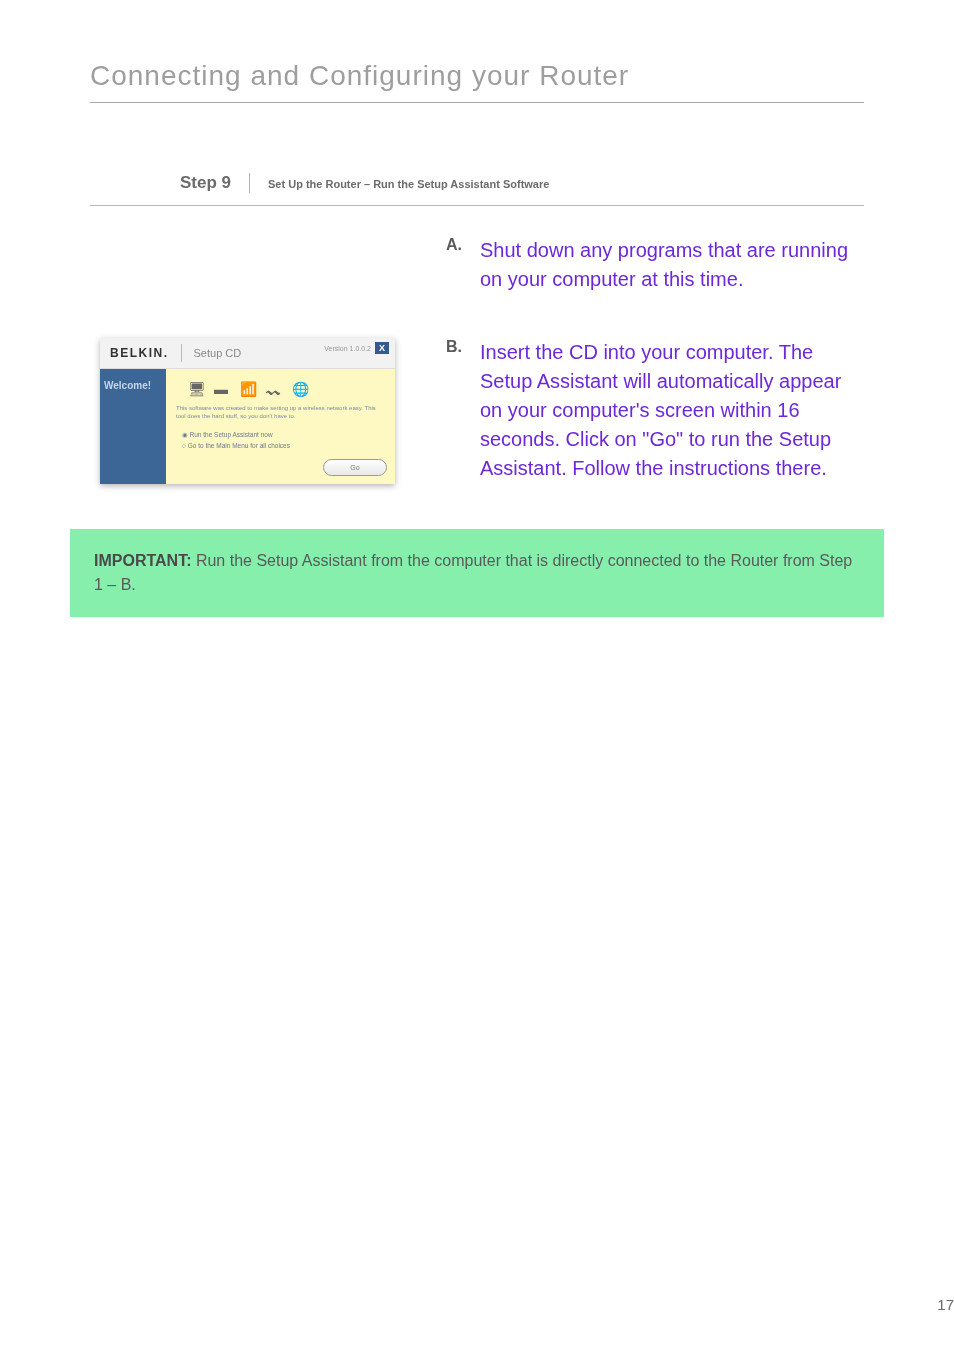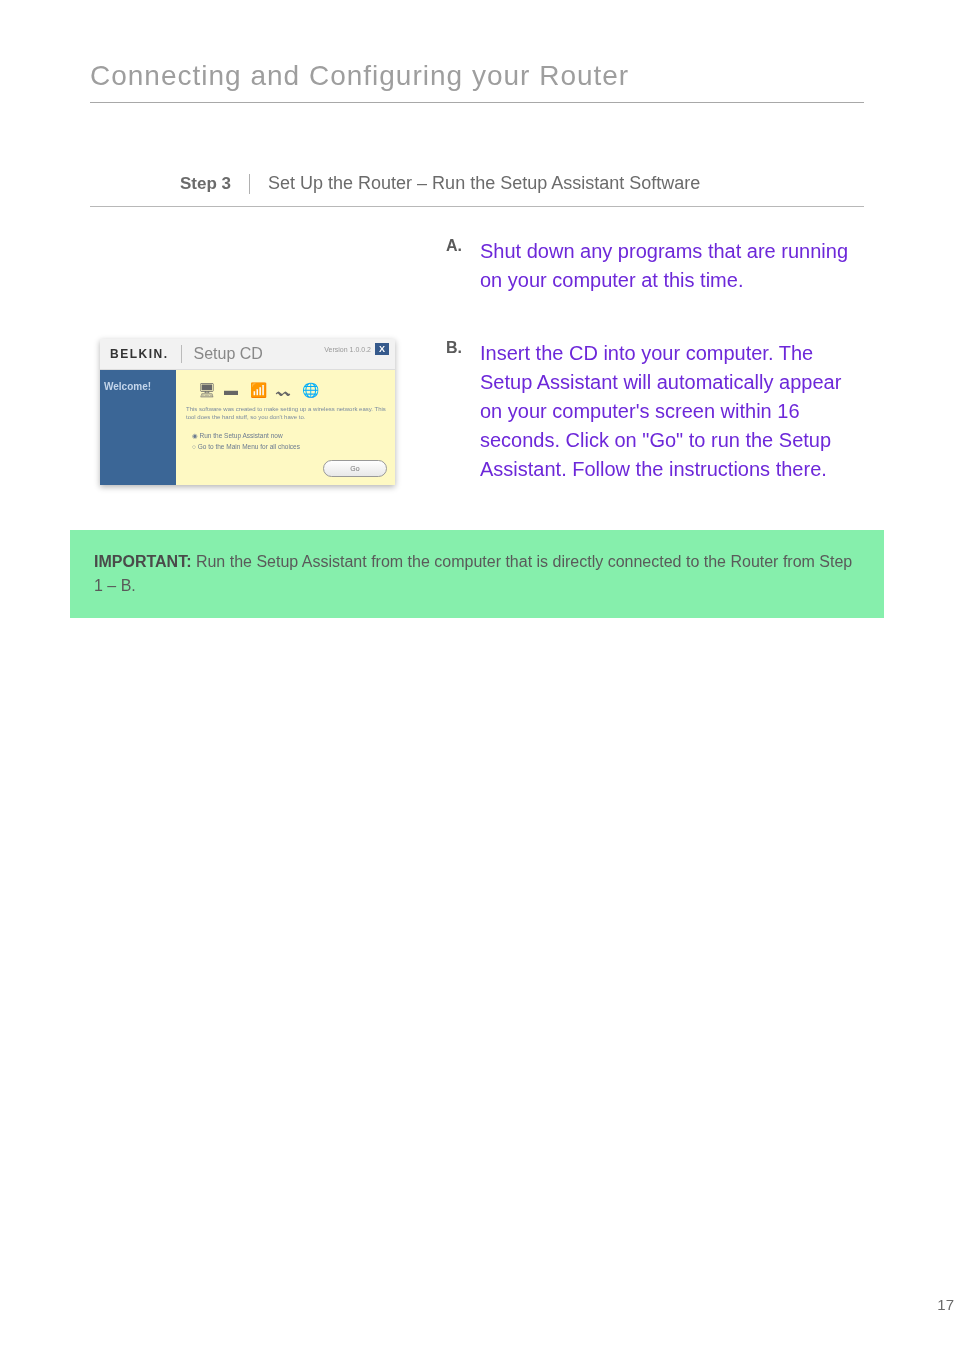--- a/index.html
+++ b/index.html
@@ -34,22 +34,22 @@
     }
     .step-label {
       font-size: 17px;
       font-weight: bold;
       color: #6b6b6b;
       padding-right: 18px;
       border-right: 1.5px solid #b0b0b0;
       margin-right: 18px;
     }
     .step-title {
-      font-size: 18px;
-      font-weight: normal;
+      font-size: 11px;
+      font-weight: bold;
       color: #6b6b6b;
     }
     .content-row {
       display: flex;
       margin-bottom: 28px;
     }
     .left-col {
       width: 330px;
       flex-shrink: 0;
     }
@@ -91,21 +91,21 @@
       letter-spacing: 1.5px;
       color: #333;
     }
     .ss-brand-divider {
       width: 1px;
       height: 18px;
       background: #bbb;
       margin: 0 12px;
     }
     .ss-title {
-      font-size: 16px;
+      font-size: 11px;
       color: #888;
     }
     .ss-close {
       position: absolute;
       right: 6px;
       top: 4px;
       display: flex;
       align-items: center;
     }
     .ss-ver {
@@ -120,21 +120,21 @@
       color: #fff;
       font-size: 9px;
       text-align: center;
       line-height: 12px;
       font-weight: bold;
     }
     .ss-body {
       display: flex;
     }
     .ss-sidebar {
-      width: 76px;
+      width: 66px;
       background: #3b6696;
       padding: 6px 4px;
     }
     .ss-sidebar-text {
       font-size: 10px;
       font-weight: bold;
       color: #c4d6eb;
     }
     .ss-main {
       flex: 1;
@@ -200,21 +200,21 @@
       color: #6a6a6a;
     }
   </style>
 </head>
 <body>
 
 <div class="page">
   <h1 class="main-heading">Connecting and Configuring your Router</h1>
 
   <div class="step-row">
-    <span class="step-label">Step 3</span>
+    <span class="step-label">Step 9</span>
     <span class="step-title">Set Up the Router – Run the Setup Assistant Software</span>
   </div>
 
   <div class="content-row">
     <div class="left-col"></div>
     <div class="letter-col">
       <span class="letter">A.</span>
     </div>
     <div class="text-col">
       <p>Shut down any programs that are running on your computer at this time.</p>

